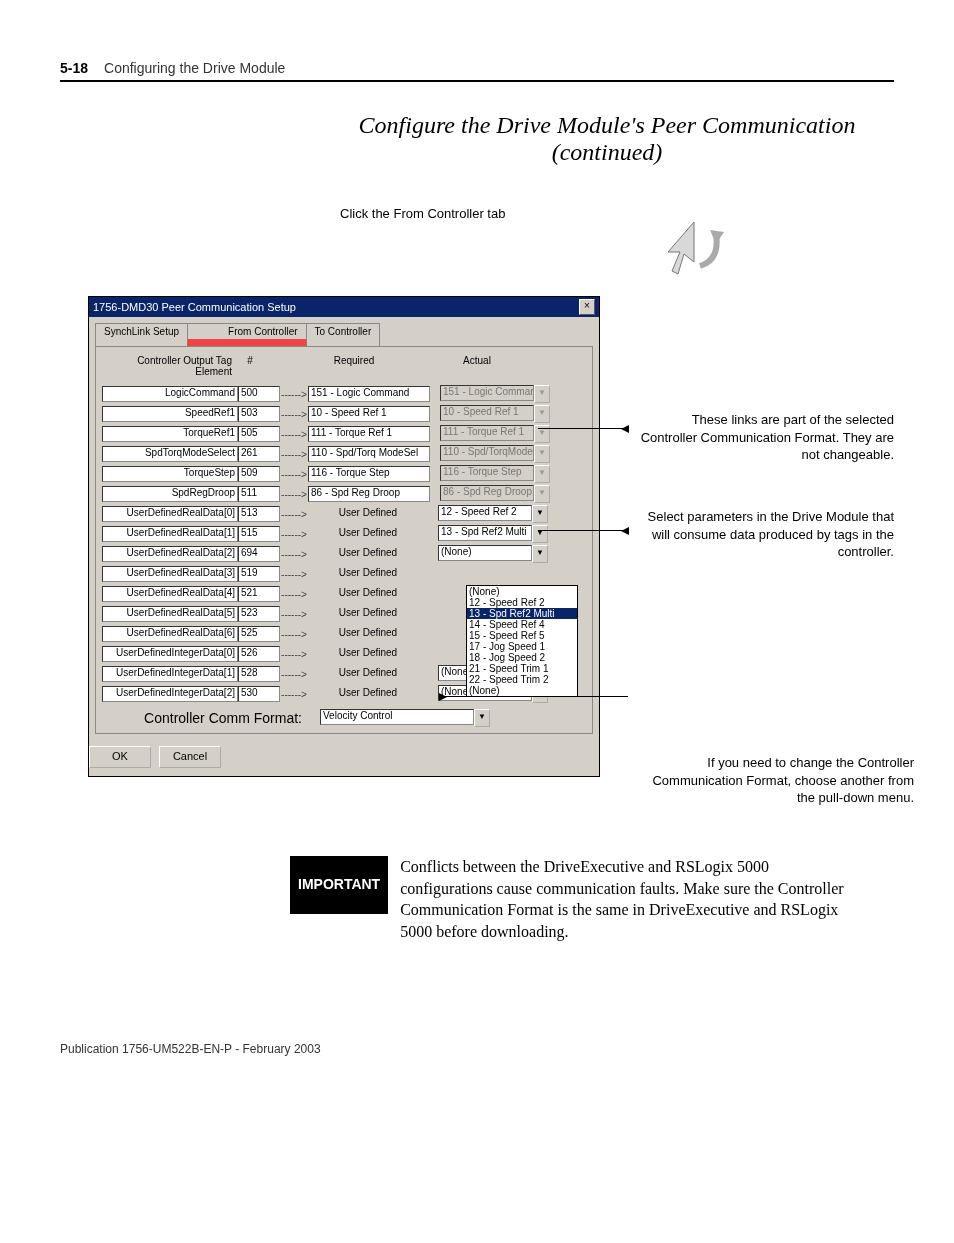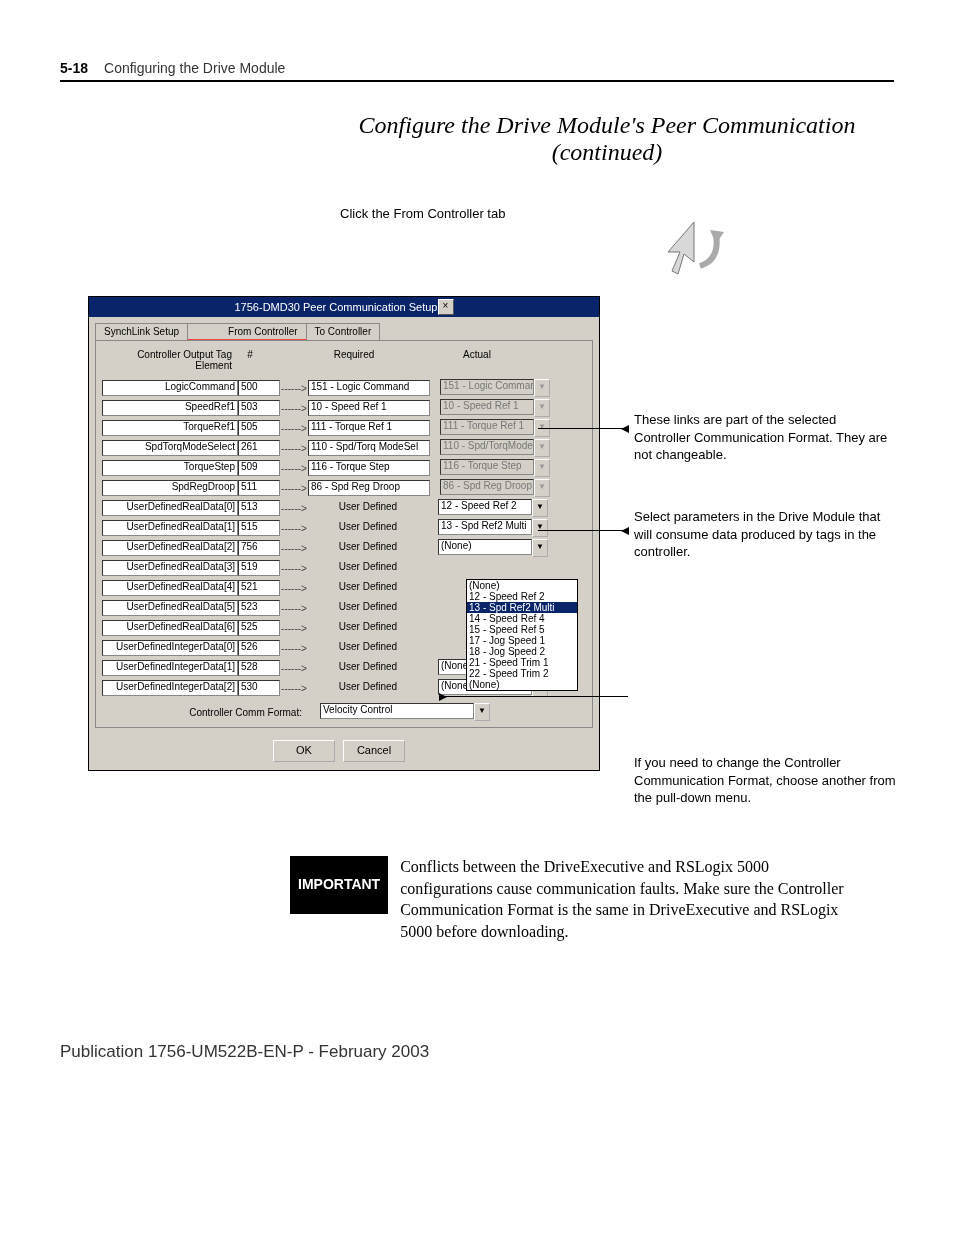--- a/index.html
+++ b/index.html
@@ -5,51 +5,51 @@
   body { margin:0; background:#fff; font-family:"Times New Roman",serif; width:954px; }
   .page { padding:60px 60px 40px 60px; position:relative; }
   .header { display:flex; align-items:baseline; border-bottom:2px solid #000; padding-bottom:4px; margin-bottom:30px; }
   .page-num { font-weight:bold; font-family:Arial,sans-serif; font-size:14px; margin-right:16px; }
   .chapter-title { font-family:Arial,sans-serif; font-size:14px; color:#333; }
   .section-title { font-style:italic; font-size:24px; text-align:center; margin:24px 0 40px 260px; }
   .figure-area { position:relative; height:620px; margin-bottom:30px; }
   .caption-top { position:absolute; left:280px; top:0; font-family:Arial,sans-serif; font-size:13px; line-height:1.3; }
   .cursor-svg { position:absolute; right:160px; top:10px; }
   .dialog { position:absolute; left:28px; top:90px; width:510px; background:#d4d0c8; border:1px solid #000; font-family:Tahoma,Arial,sans-serif; font-size:10px; color:#000; }
-  .dialog-titlebar { background:#0a246a; color:#fff; font-size:11px; padding:2px 4px; display:flex; justify-content:center; align-items:center; }
+  .dialog-titlebar { background:#0a246a; color:#fff; font-size:11px; padding:2px 4px; display:flex; justify-content:space-between; align-items:center; }
   .close-x { background:#d4d0c8; color:#000; width:14px; height:14px; font-size:10px; text-align:center; border:1px solid #fff; border-right-color:#555; border-bottom-color:#555; }
   .tabs { display:flex; margin:6px 6px 0 6px; }
   .tab { padding:2px 8px; border:1px solid #888; border-bottom:none; background:#d4d0c8; margin-right:-1px; font-size:10px; cursor:pointer; }
-  .tab.active { background:#d4d0c8; border-bottom:1px solid #ef4444; z-index:2; position:relative;padding-left:40px; }
+  .tab.active { background:#d4d0c8; border-bottom:7px solid #ef4444; z-index:2; position:relative;padding-left:40px; }
   .panel { border:1px solid #888; margin:0 6px 6px 6px; padding:6px; background:#d4d0c8; }
   .cols { display:flex; font-size:10px; margin:2px 0 8px 0; }
   .col-h { text-align:center; }
   .c1 { width:130px;text-align:right; } .c2 { width:36px; } .c3 { width:28px; } .c4 { width:116px; } .c5 { width:110px; margin-left:10px; }
   .row { display:flex; align-items:center; height:18px; margin-bottom:2px; }
   .field { background:#fff; border:1px inset #888; height:14px; padding:0 2px; font-size:10px; overflow:hidden; white-space:nowrap; }
   .field.ro { background:#d4d0c8; color:#777; }
   .arrw { width:28px; text-align:center; color:#444; }
   .sel { display:flex; }
   .sel .field { flex:1; }
   .caret { width:14px; height:16px; background:#d4d0c8; border:1px outset #fff; text-align:center; font-size:8px; line-height:14px; }
   .dropdown-list { position:absolute; background:#fff; border:1px solid #000; font-size:10px; width:110px; }
   .dropdown-list div { padding:0 2px; white-space:nowrap; overflow:hidden; }
   .dropdown-list .hl { background:#0a246a; color:#fff; }
   .ccf-row { display:flex; align-items:center; margin-top:6px; }
-  .ccf-label { width:200px; text-align:right; padding-right:6px; font-size:10px; }
-  .btn-row { display:flex; justify-content:center; gap:8px; margin:12px 10px 8px 0; }
+  .ccf-label { width:200px; text-align:right; padding-right:6px; font-size:14px; }
+  .btn-row { display:flex; justify-content:flex-start; gap:8px; margin:12px 10px 8px 0; }
   .btn { width:60px; height:20px; background:#d4d0c8; border:1px outset #fff; font-size:11px; text-align:center; line-height:18px; cursor:pointer; }
-  .annot { position:absolute; font-family:Arial,sans-serif; font-size:13px; line-height:1.35; color:#000; }
+  .annot { position:absolute; font-family:Arial,sans-serif; font-size:13px; line-height:1.35; color:#000;text-align:right; }
   .callout-line { position:absolute; background:#000; height:1px; }
   .callout-line .head { position:absolute; right:-1px; top:-3px; width:0; height:0; border-top:4px solid transparent; border-bottom:4px solid transparent; border-right:8px solid #000; }
   .callout-line.rev .head { left:-1px; right:auto; border-right:none; border-left:8px solid #000; }
   .important-block { display:flex; margin:20px 0 40px 230px; max-width:570px; }
   .important-label { background:#000; color:#fff; font-family:Arial,sans-serif; font-weight:bold; font-size:14px; padding:20px 8px; height:18px; margin-right:12px; }
   .important-text { font-size:16px; line-height:1.35; }
-  .footer { font-family:Arial,sans-serif; font-size:17px; color:#333; margin-top:100px; }
+  .footer { font-family:Arial,sans-serif; font-size:12px; color:#333; margin-top:100px; }
 </style>
 </head>
 <body>
 
 <div class="page">
   <div class="header">
     <span class="page-num">5-18</span>
     <span class="chapter-title">Configuring the Drive Module</span>
   </div>
 
@@ -159,21 +159,21 @@
               <div class="field c2">515</div>
               <div class="arrw c3">------&gt;</div>
               <div class="field c4" style="border: none; background: transparent; text-align: center;">User Defined</div>
               <div class="sel c5">
                 <div class="field">13 - Spd Ref2 Multi</div>
                 <div class="caret">▼</div>
               </div>
             </div>
             <div class="row">
               <div class="field c1">UserDefinedRealData[2]</div>
-              <div class="field c2">756</div>
+              <div class="field c2">694</div>
               <div class="arrw c3">------&gt;</div>
               <div class="field c4" style="border: none; background: transparent; text-align: center;">User Defined</div>
               <div class="sel c5">
                 <div class="field">(None)</div>
                 <div class="caret">▼</div>
               </div>
             </div>
             <div class="row">
               <div class="field c1">UserDefinedRealData[3]</div>
               <div class="field c2">519</div>

